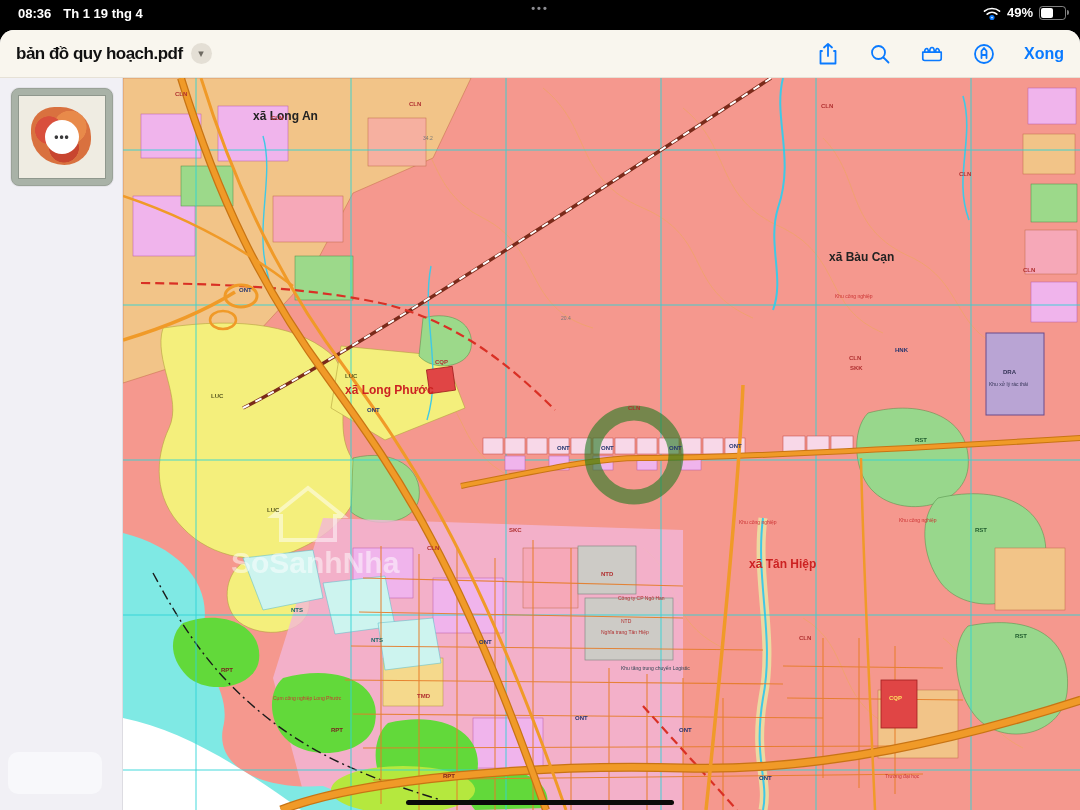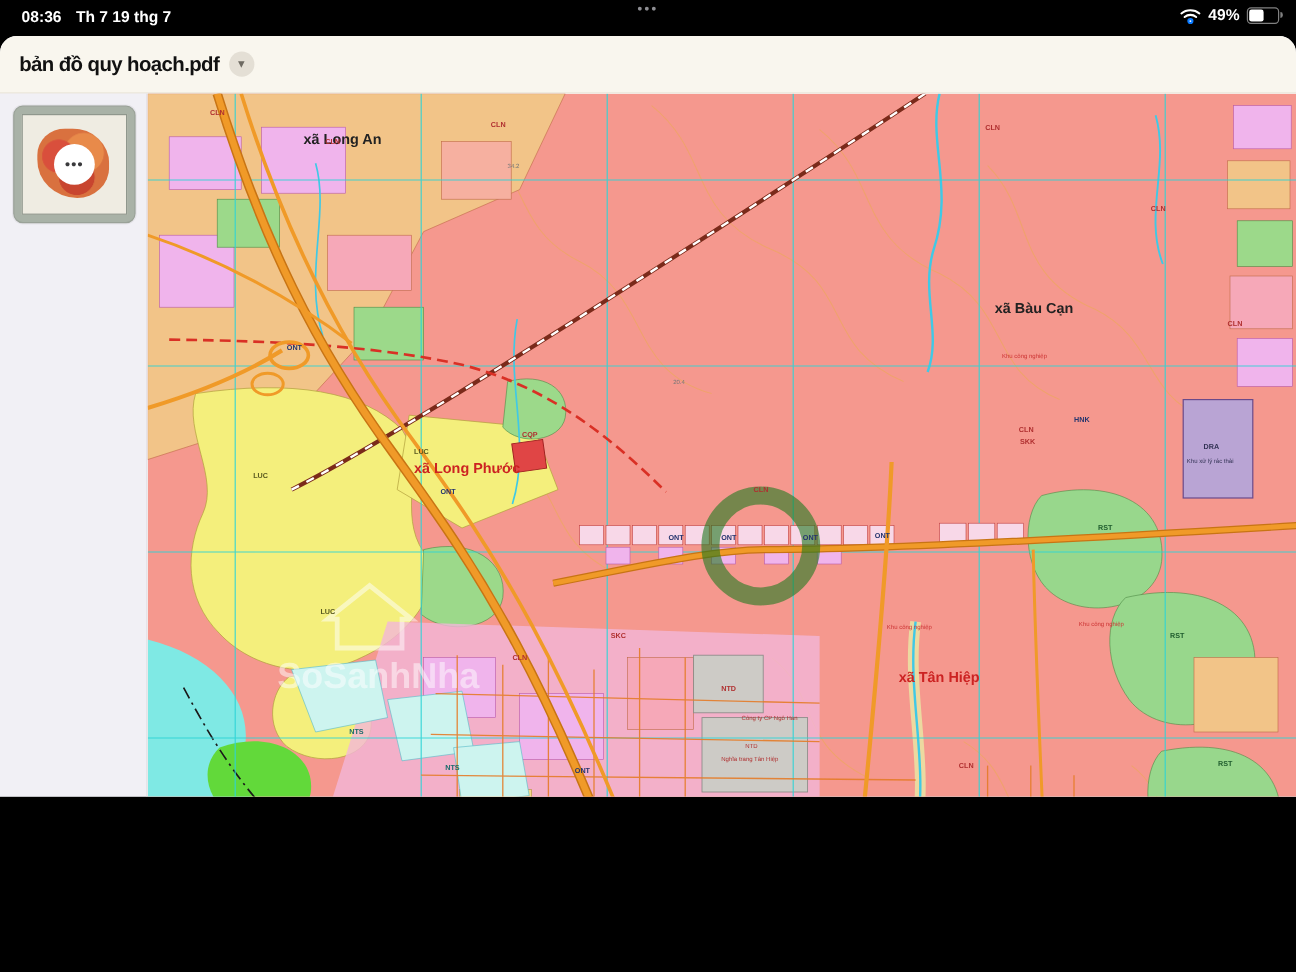--- a/index.html
+++ b/index.html
@@ -1,16 +1,16 @@
 <!DOCTYPE html>
 <html><head>
 <meta charset="utf-8">
 <style>
   html,body{margin:0;padding:0;background:#000;font-family:"Liberation Sans",sans-serif;-webkit-font-smoothing:antialiased;}
-  .screen{position:relative;width:1080px;height:664px;background:#000;overflow:hidden;}
+  .screen{position:relative;width:1080px;height:810px;background:#000;overflow:hidden;}
 
   
   .statusbar{position:absolute;top:0;left:0;width:1080px;height:30px;color:#fff;font-size:13px;font-weight:bold;}
   .sb-left{position:absolute;left:18px;top:6px;display:flex;gap:12px;}
   .sb-center{position:absolute;left:50%;transform:translateX(-50%);top:2px;color:#8e8e93;font-size:11px;letter-spacing:2px;}
   .sb-right{position:absolute;right:14px;top:5px;display:flex;align-items:flex-end;gap:6px;}
   .batt{position:relative;width:25px;height:12px;border:1px solid rgba(255,255,255,.5);border-radius:3.5px;}
   .batt:after{content:"";position:absolute;right:-4px;top:3px;width:2px;height:5px;background:rgba(255,255,255,.5);border-radius:0 2px 2px 0;}
   .batt .lvl{position:absolute;left:1px;top:1px;bottom:1px;width:49%;background:#fff;border-radius:2px;}
 
@@ -47,21 +47,21 @@
   .home-indicator{position:absolute;left:50%;transform:translateX(-50%);bottom:5px;width:268px;height:5px;border-radius:3px;background:#0a0a0a;z-index:30;}
 </style>
 </head>
 <body>
 
 <div class="screen">
 
   <div class="statusbar">
     <div class="sb-left">
       <span>08:36</span>
-      <span>Th 7 19 thg 7</span>
+      <span>Th 1 19 thg 4</span>
     </div>
     <div class="sb-center">•••</div>
     <div class="sb-right">
       <span class="tb-ic" style="width:18px;height:14px;">
         <svg width="18" height="13" viewBox="0 0 18 13">
             <path d="M1.5 4.2 C5.6 .6 12.4 .6 16.5 4.2" stroke="#fff" fill="none" stroke-width="1.7"></path>
             <path d="M4.2 7.2 C7 4.8 11 4.8 13.8 7.2" stroke="#fff" fill="none" stroke-width="1.7"></path>
             <circle cx="9" cy="10.6" r="1.7" fill="#fff"></circle>
           </svg>
       </span>
@@ -72,20 +72,45 @@
     </div>
   </div>
 
   <div class="window">
 
     <div class="toolbar">
       <span class="doc-title">bản đồ quy hoạch.pdf</span>
       <span class="chev-circle">
           <span>▾</span>
         </span>
+      <div class="tb-right">
+        <span class="tb-ic">
+          <svg width="22" height="24" viewBox="0 0 22 24">
+              <path d="M11 2 v12 M7 5.5 L11 2 L15 5.5 M5 9 H3.5 V21.5 H18.5 V9 H17"></path>
+            </svg>
+        </span>
+        <span class="tb-ic">
+          <svg width="22" height="22" viewBox="0 0 22 22">
+              <circle cx="9.5" cy="9.5" r="6.5"></circle>
+              <path d="M14.5 14.5 L19.5 19.5"></path>
+            </svg>
+        </span>
+        <span class="tb-ic">
+          <svg width="26" height="20" viewBox="0 0 26 20">
+              <path d="M3 8 L3 15 Q3 17 5 17 L21 17 Q23 17 23 15 L23 8 Z M5 8 Q5 4 7.5 4 Q9 4 9 8 M10.5 8 Q10.5 3 13 3 Q15.5 3 15.5 8 M17 8 Q17 4 18.5 4 Q21 4 21 8"></path>
+            </svg>
+        </span>
+        <span class="tb-ic">
+          <svg width="24" height="24" viewBox="0 0 24 24">
+              <circle cx="12" cy="12" r="9"></circle>
+              <path d="M9.5 16 L9.5 9 L12 6 L14.5 9 L14.5 16 M9.5 13 H14.5"></path>
+            </svg>
+        </span>
+        <span class="done-btn">Xong</span>
+      </div>
     </div>
 
     <div class="content">
 
       <div class="sidebar">
         <div class="thumb">
           <div class="thumb-page">
             <div class="thumb-map"></div>
           </div>
           <div class="thumb-more">•••</div>

